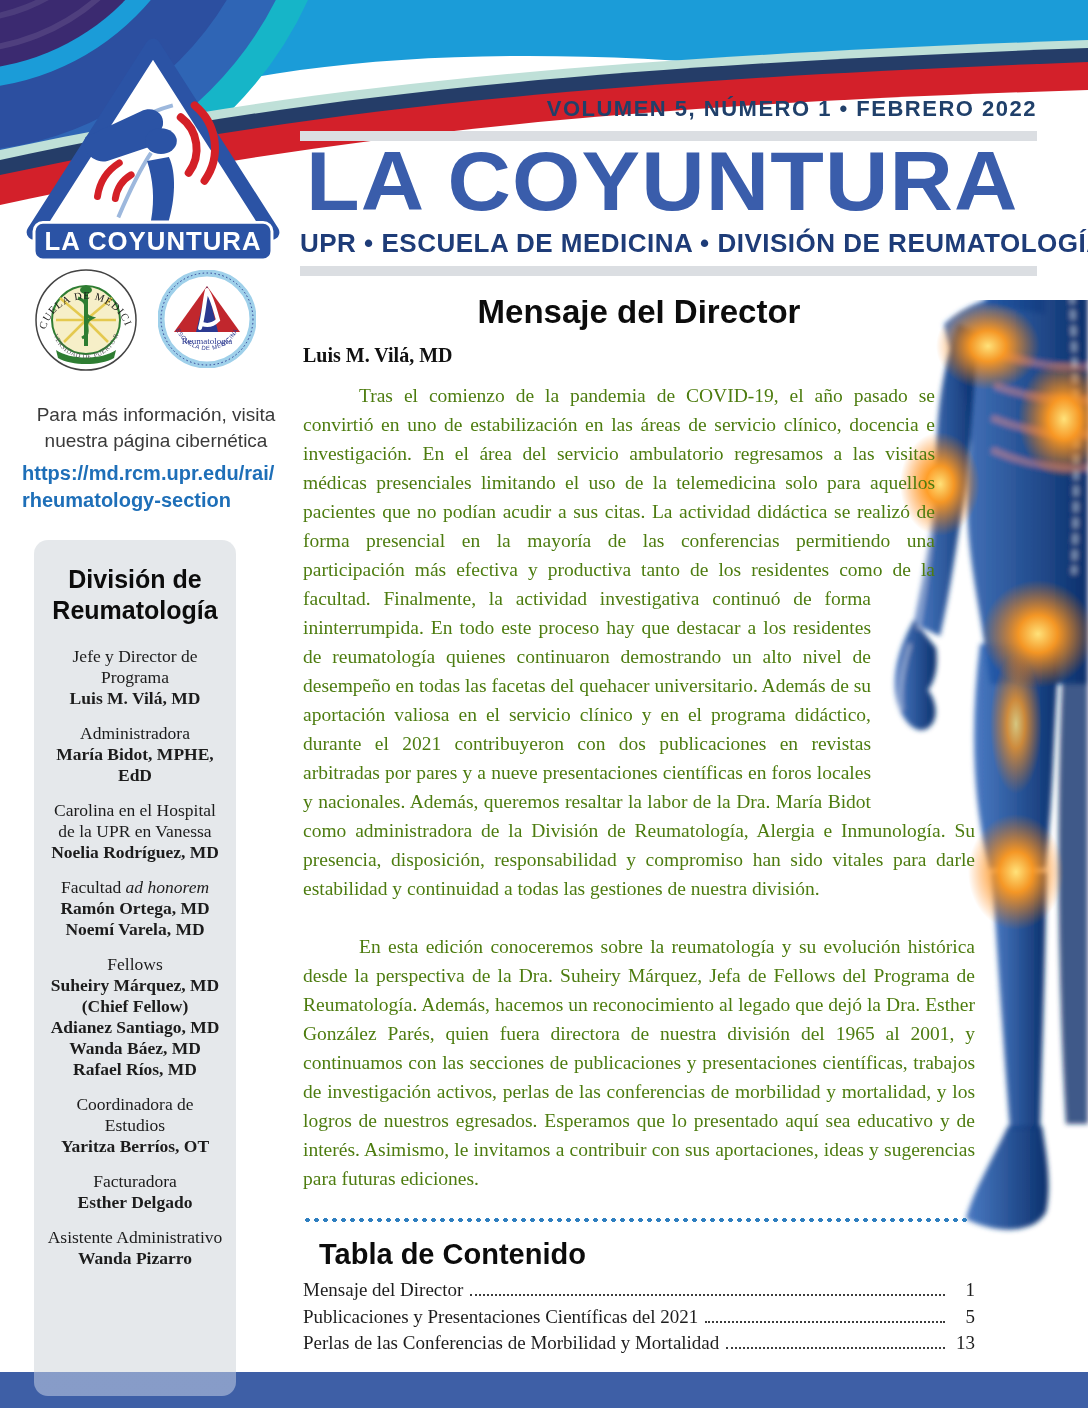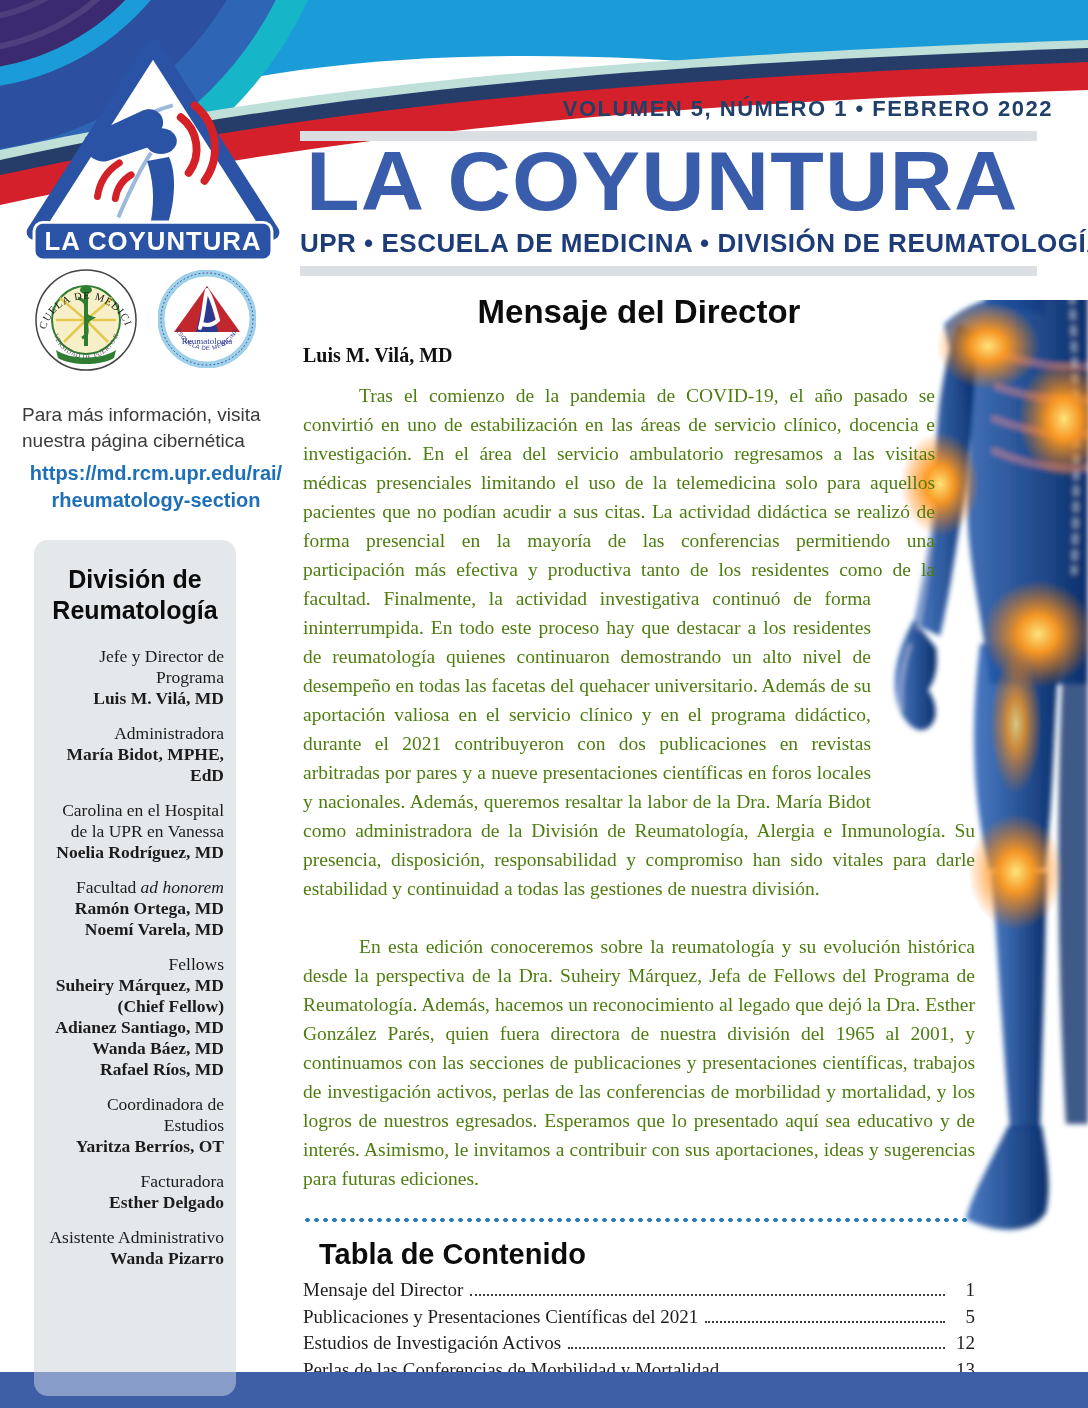--- a/index.html
+++ b/index.html
@@ -2,40 +2,40 @@
 <html><head>
 <meta charset="utf-8">
 <style>
   html,body{margin:0;padding:0;background:#888;}
   #page{position:relative;width:1088px;height:1408px;background:#ffffff;overflow:hidden;
         font-family:"Liberation Serif",serif;}
   
   #banner{position:absolute;left:0;top:0;width:1088px;height:300px;z-index:3;pointer-events:none;}
   #triangle-logo{position:absolute;left:24px;top:34px;width:258px;height:230px;z-index:5;}
   .rule{position:absolute;left:300px;width:737px;height:10px;background:#dbdee2;z-index:4;}
-  #volume-line{position:absolute;left:316px;top:96px;width:737px;text-align:right;z-index:4;
+  #volume-line{position:absolute;left:300px;top:96px;width:737px;text-align:right;z-index:4;
     font-family:"Liberation Sans",sans-serif;font-weight:bold;font-size:22px;letter-spacing:1.5px;color:#20406a;}
   #main-title{position:absolute;left:306px;top:140px;z-index:4;font-family:"Liberation Sans",sans-serif;
     font-weight:800;font-size:77px;letter-spacing:1px;color:#3a5dab;transform:scale(1.14,1.08);
     transform-origin:left top;white-space:nowrap;line-height:1;}
   #sub-title{position:absolute;left:300px;top:228px;width:737px;z-index:4;text-align:center;
     font-family:"Liberation Sans",sans-serif;font-weight:bold;font-size:26px;letter-spacing:.5px;color:#1e3c78;white-space:nowrap;}
   
   #seal-em{position:absolute;left:30px;top:266px;width:112px;height:112px;z-index:4;}
   #seal-rheum{position:absolute;left:158px;top:270px;width:98px;height:98px;z-index:4;}
-  #info-text{position:absolute;left:22px;top:402px;width:268px;text-align:left;z-index:4;
+  #info-text{position:absolute;left:22px;top:402px;width:268px;text-align:center;z-index:4;
     font-family:"Liberation Sans",sans-serif;font-size:19px;line-height:26px;color:#3a3a3a;}
-  #site-url{position:absolute;left:22px;top:460px;width:268px;text-align:center;z-index:4;
+  #site-url{position:absolute;left:22px;top:460px;width:268px;text-align:left;z-index:4;
     font-family:"Liberation Sans",sans-serif;font-weight:bold;font-size:20px;line-height:27px;color:#1e6fb8;cursor:pointer;}
   #sidebar-box{position:absolute;left:34px;top:540px;width:202px;height:856px;z-index:4;border-radius:14px;
     background:linear-gradient(to bottom,#e5e8eb 0,#e5e8eb calc(100% - 24px),rgba(255,255,255,.38) calc(100% - 24px));
     box-sizing:border-box;padding:24px 12px 0;text-align:center;}
   #sidebar-title{font-family:"Liberation Sans",sans-serif;font-weight:bold;font-size:25px;line-height:31px;
     color:#0c0c0c;margin:0 0 20px;}
-  .group{margin:0 0 14px;font-size:17.5px;line-height:21px;color:#1c1c1c;text-align:right;}
+  .group{margin:0 0 14px;font-size:17.5px;line-height:21px;color:#1c1c1c;}
   .role{font-weight:normal;}
   .names{font-weight:bold;}
   
   #bottom-bar{position:absolute;left:0;bottom:0;width:1088px;height:36px;background:#3e5fa6;z-index:2;}
   
   #main-col{position:absolute;left:303px;top:292px;width:672px;z-index:2;}
   #article-heading{font-family:"Liberation Sans",sans-serif;font-weight:bold;font-size:33px;line-height:40px;
     color:#0c0c0c;text-align:center;margin:0;}
   #byline{font-weight:bold;font-size:20px;margin:12px 0 0;color:#111;}
   .body-para{font-size:19.5px;line-height:29px;text-align:justify;color:#4d7c0f;margin:14px 0 0;text-indent:56px;}
@@ -211,25 +211,20 @@
     <div id="toc-list">
         <div class="toc-row">
           <span class="toc-label">Mensaje del Director</span>
           <span class="toc-leader"></span>
           <span class="toc-page">1</span>
         </div>
         <div class="toc-row">
           <span class="toc-label">Publicaciones y Presentaciones Científicas del 2021</span>
           <span class="toc-leader"></span>
           <span class="toc-page">5</span>
-        </div>
-        <div class="toc-row">
-          <span class="toc-label">Estudios de Investigación Activos</span>
-          <span class="toc-leader"></span>
-          <span class="toc-page">12</span>
         </div>
         <div class="toc-row">
           <span class="toc-label">Perlas de las Conferencias de Morbilidad y Mortalidad</span>
           <span class="toc-leader"></span>
           <span class="toc-page">13</span>
         </div>
       </div>
   </div>
 
   <div id="figure-wrap">

